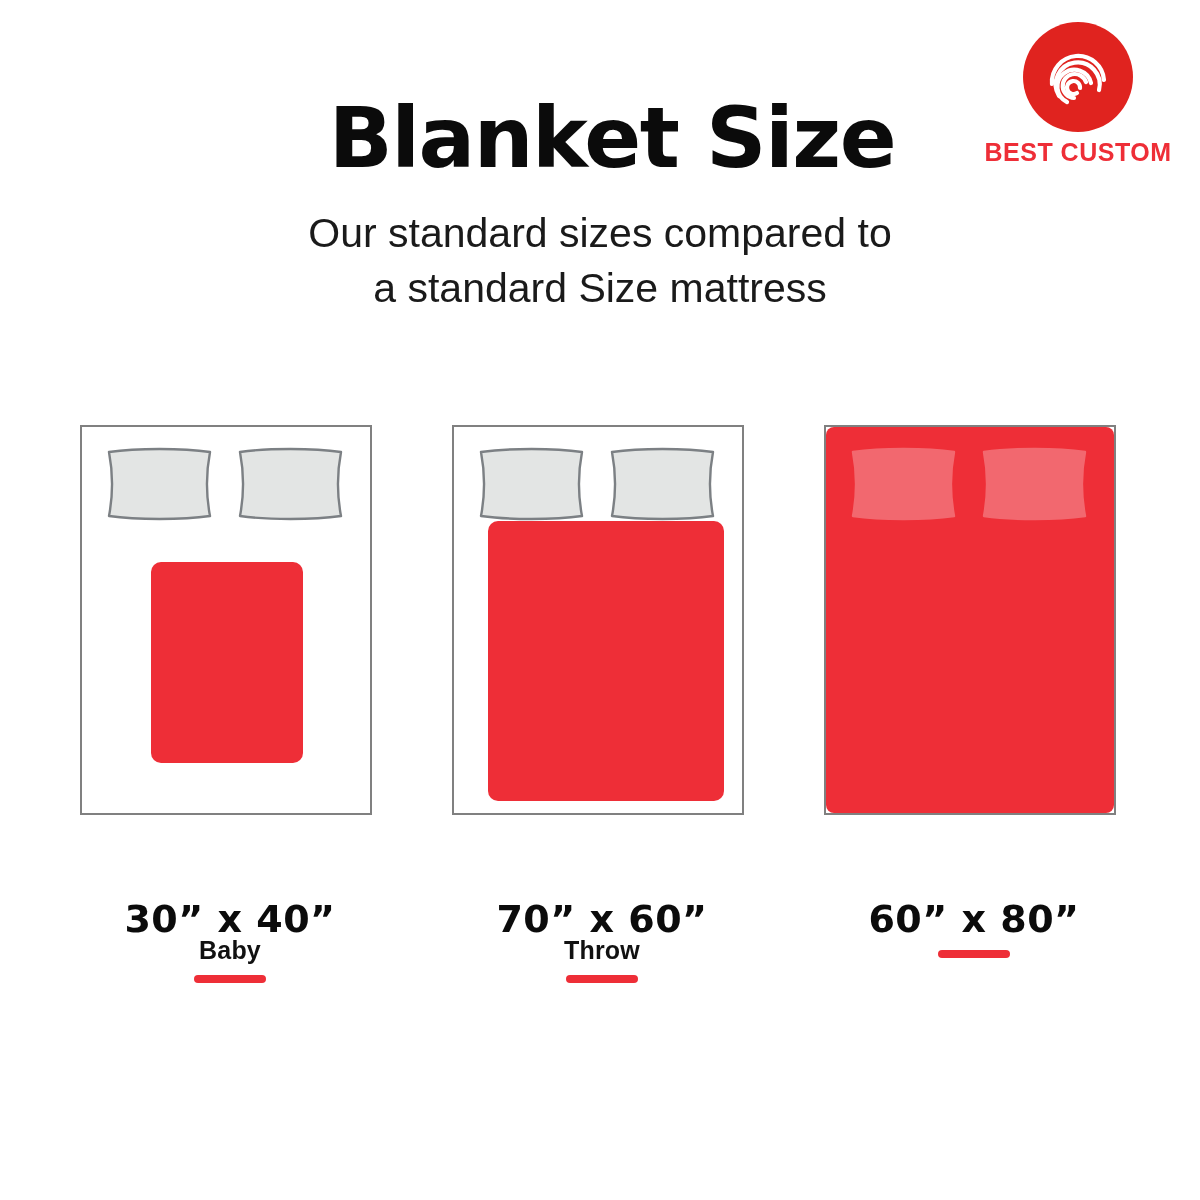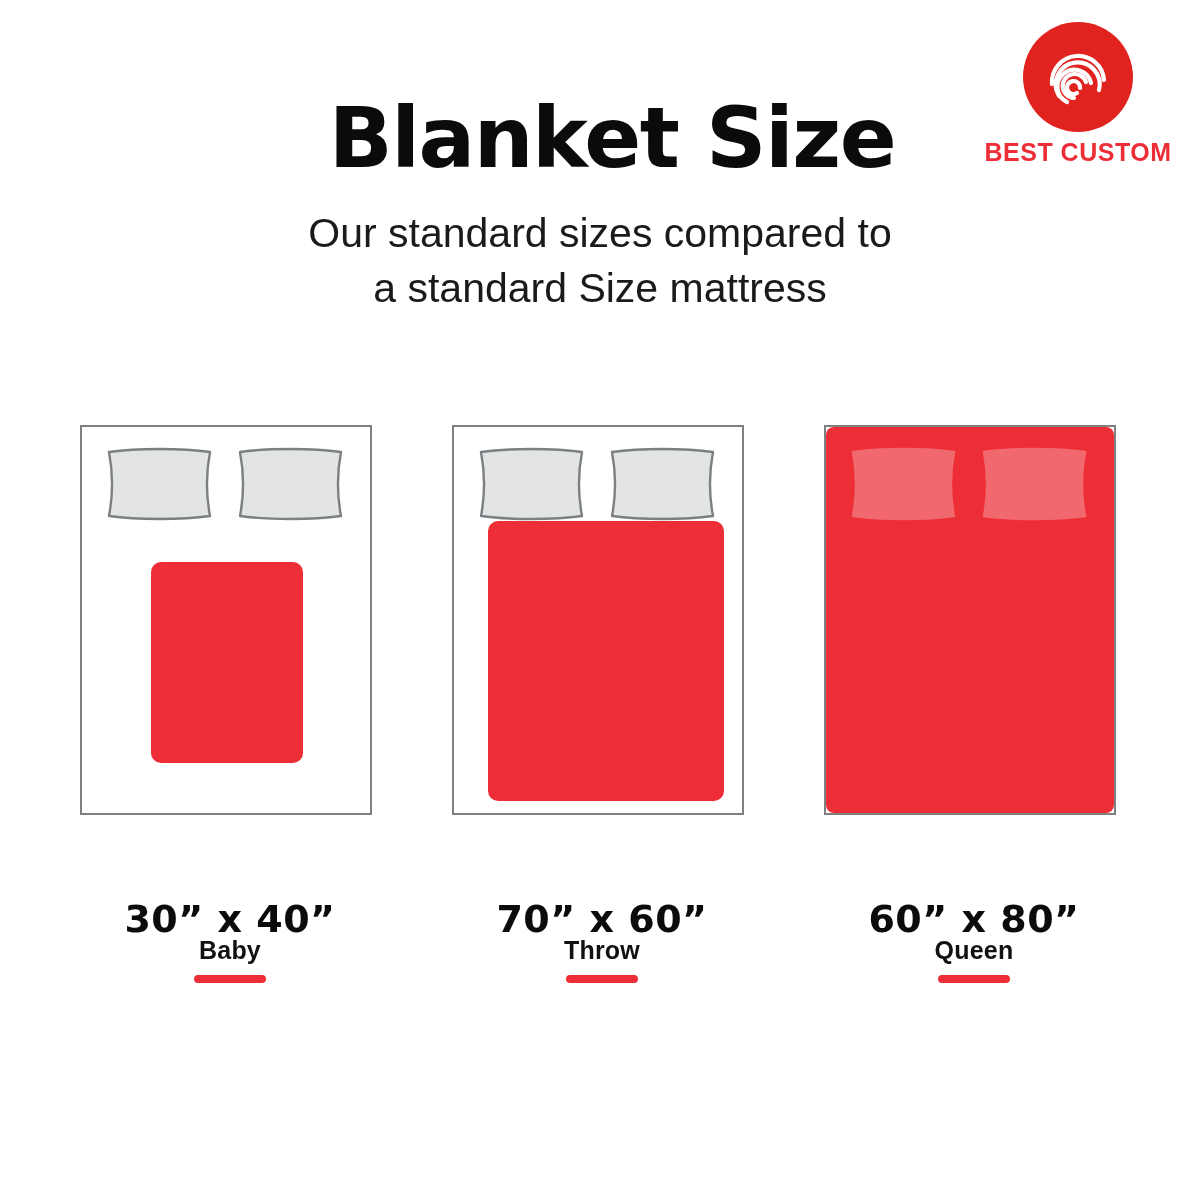--- a/index.html
+++ b/index.html
@@ -249,17 +249,16 @@
   </div>
 
   <div class="label-col label-col-2">
     <div class="dimension">70” x 60”</div>
     <div class="size-name">Throw</div>
     <div class="underline-bar"></div>
   </div>
 
   <div class="label-col label-col-3">
     <div class="dimension">60” x 80”</div>
-    <div class="size-name">Queen</div>
     <div class="underline-bar"></div>
   </div>
 
 </div>
 
 </body></html>

